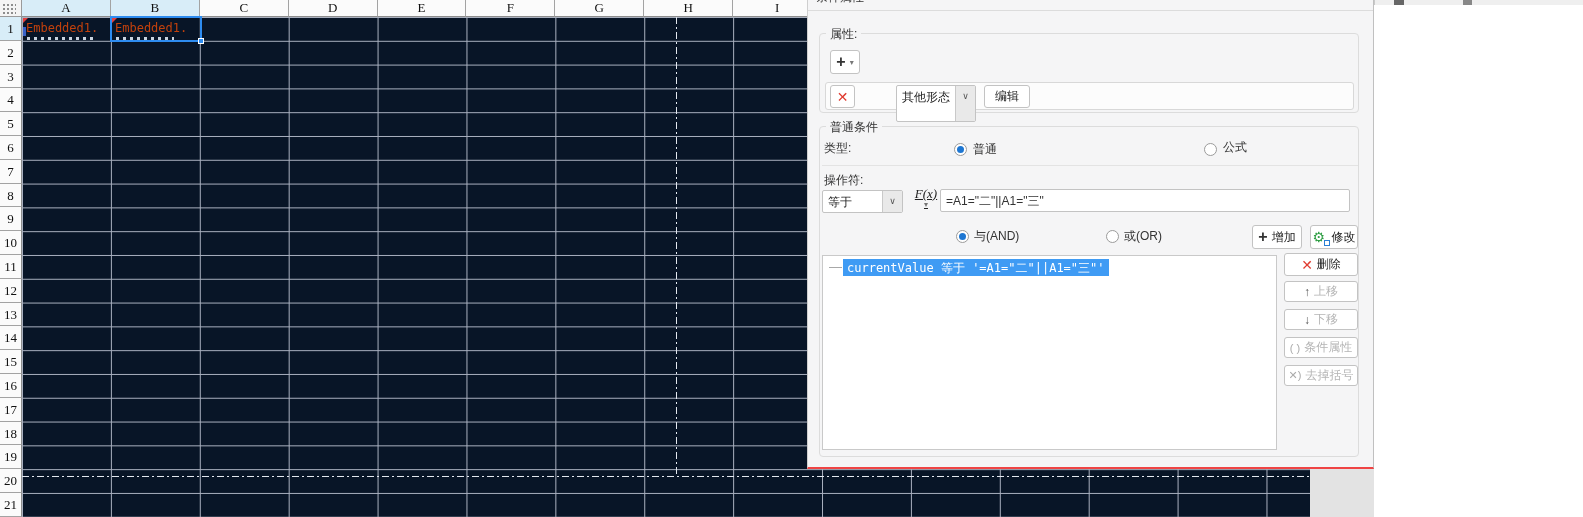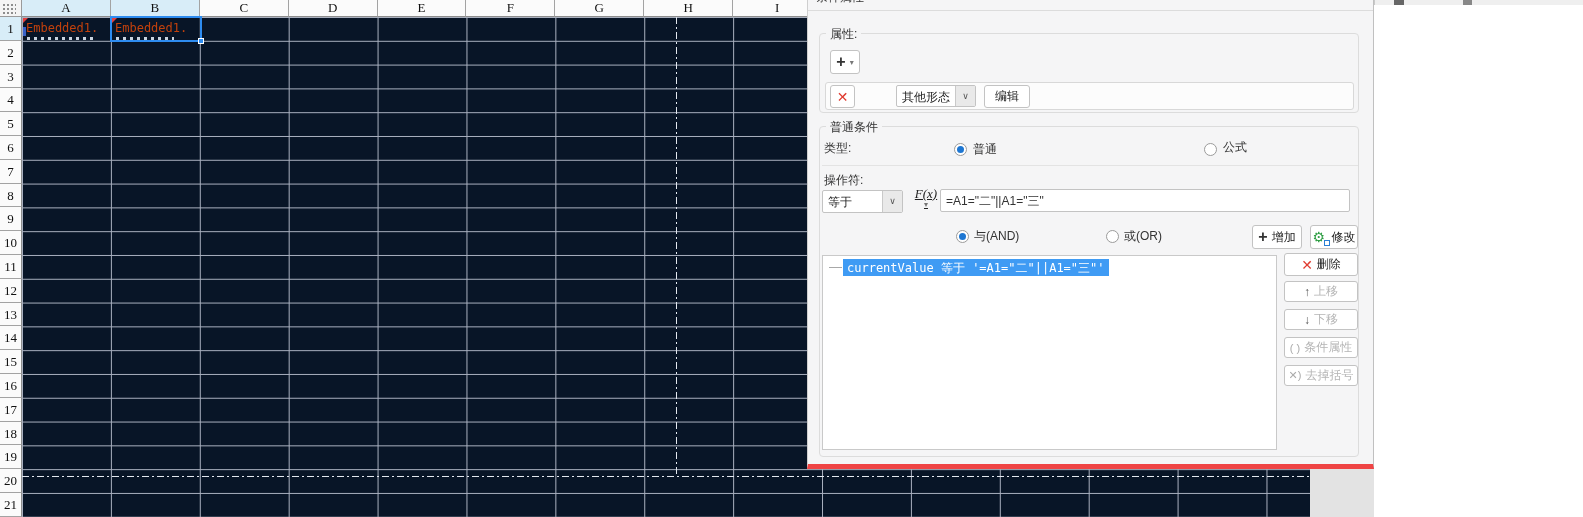--- a/index.html
+++ b/index.html
@@ -41,21 +41,21 @@
   .b1-handle { position:absolute; right:-4px; bottom:-4px; width:6px; height:6px;
     background:#2e8cf0; border:1px solid #fff; }
   .pb-v { position:absolute; left:676px; top:17px; width:1px; height:460px; z-index:3;
     background:repeating-linear-gradient(180deg,#e3e8f0 0 7px,transparent 7px 10px,#e3e8f0 10px 12px,transparent 12px 15px); }
   .pb-h { position:absolute; left:22px; top:476px; width:1288px; height:1px; z-index:3;
     background:repeating-linear-gradient(90deg,#e3e8f0 0 7px,transparent 7px 10px,#e3e8f0 10px 12px,transparent 12px 15px); }
   .br-gray { position:absolute; left:1310px; top:469px; width:64px; height:48px; background:#e3e3e3; z-index:11; }
 
   
   .panel { position:absolute; left:807px; top:0; width:567px; height:469px; background:#f5f5f6;
-    border-left:1px solid #cfcfcf; border-right:1px solid #c0c0c0; border-bottom:5px solid #ef4444; z-index:10; }
+    border-left:1px solid #cfcfcf; border-right:1px solid #c0c0c0; border-bottom:2px solid #ef4444; z-index:10; }
   .p-title-clip { position:absolute; left:8px; top:0; height:3px; width:120px; overflow:hidden; }
   .p-title-clip span { display:block; margin-top:-11px; font-size:12px; color:#333; }
   .p-sep { position:absolute; left:0; top:10px; width:100%; height:1px; background:#dcdcdc; }
   .fs { position:absolute; border:1px solid #dcdcdc; border-radius:4px; }
   .fs-legend { position:absolute; top:-8px; left:6px; background:#f5f5f6; padding:0 4px; color:#333; }
   .fs1 { left:11px; top:33px; width:540px; height:80px; }
   .fs2 { left:11px; top:126px; width:540px; height:331px; }
   .btn { background:#fff; border:1px solid #c3c3c3; border-radius:3px; display:flex;
     align-items:center; justify-content:center; gap:4px; font-size:12px; color:#222; cursor:default; }
   .btn.disabled { color:#b5b5b5; }
@@ -64,21 +64,21 @@
   .mini-caret { font-size:8px; color:#777; }
   .shape-bar { position:absolute; left:5px; top:48px; width:529px; height:28px; background:#fcfcfc;
     border:1px solid #d8d8d8; border-radius:3px; }
   .xbtn { position:absolute; left:4px; top:2px; width:25px; height:23px; }
   .red-x { color:#e03b30; font-weight:bold; font-size:14px; line-height:1; }
   .shape-label { position:absolute; left:38px; top:6px; color:#0f172a;margin-left:48px; }
   .dd { position:absolute; background:#fff; border:1px solid #c3c3c3; border-radius:2px; display:flex; }
   .dd-val { flex:1; padding:3px 0 0 5px; white-space:nowrap; overflow:hidden; }
   .dd-caret { width:20px; background:#e9e9e9; border-left:1px solid #c9c9c9; text-align:center;
     line-height:21px; font-size:9px; color:#555; }
-  .shape-dd { left:70px; top:2px; width:80px; height:22px; }
+  .shape-dd { left:70px; top:2px; width:80px; height:37px; }
   .edit-btn { position:absolute; left:158px; top:2px; width:46px; height:23px; }
 
   .type-label { position:absolute; left:4px; top:13px; color:#333; }
   .radio { position:absolute; width:13px; height:13px; border:1px solid #9b9b9b; border-radius:50%; background:#fff; }
   .radio.on::after { content:''; display:block; width:7px; height:7px; margin:2px; border-radius:50%; background:#1d76d2; }
   .rlabel { position:absolute; color:#333; white-space:nowrap; }
   .r-normal { left:134px; top:16px; } .rl-normal { left:153px; top:14px; }
   .r-formula { left:384px; top:16px; } .rl-formula { left:403px; top:12px; }
   .sep2 { position:absolute; left:2px; top:38px; width:536px; height:1px; background:#e3e3e3; }
   .op-label { position:absolute; left:4px; top:45px; color:#333; }

